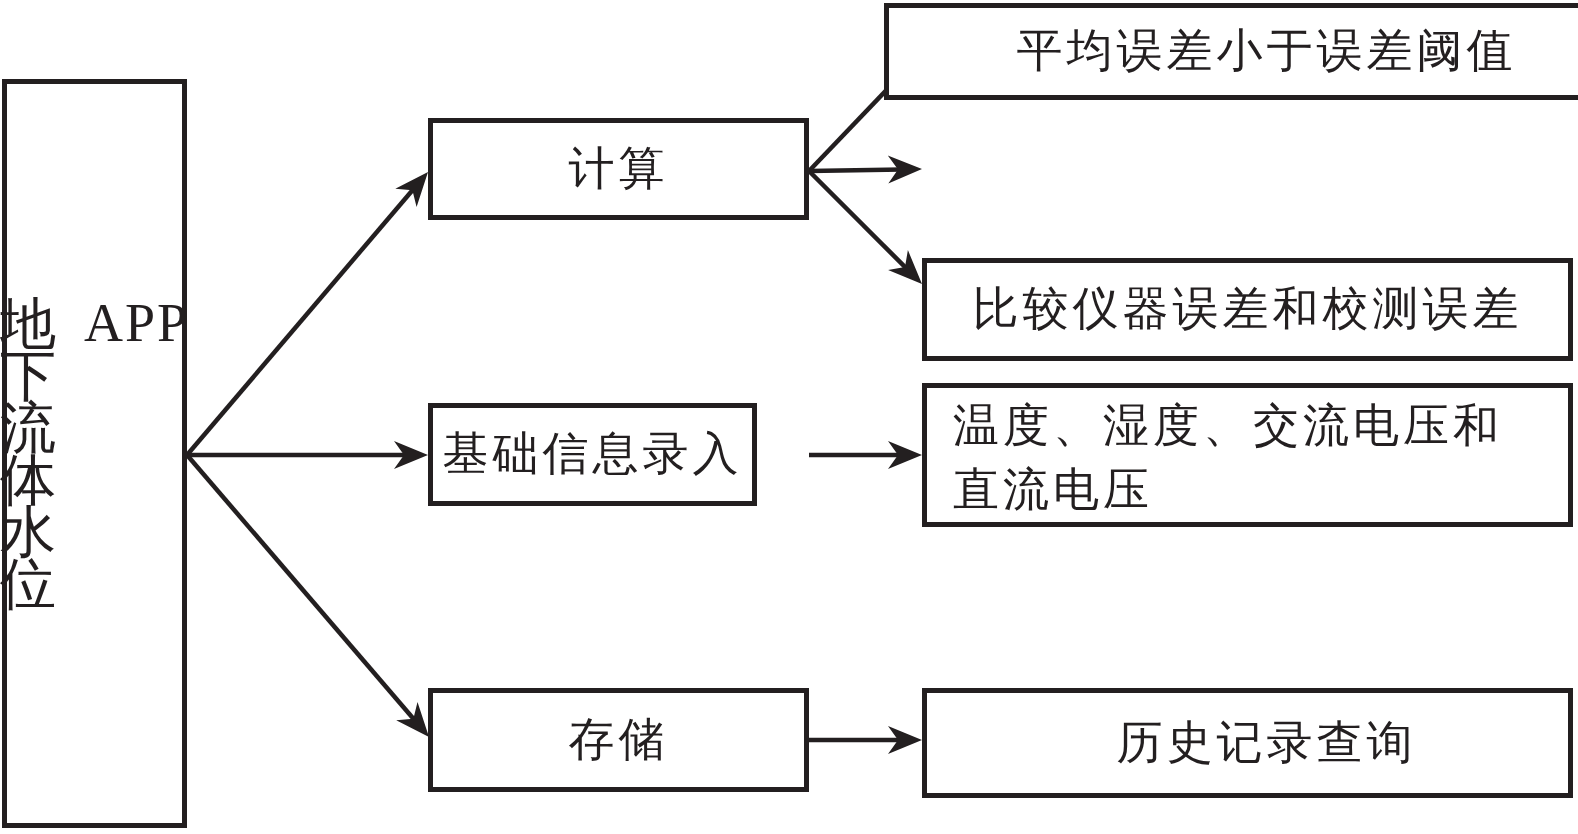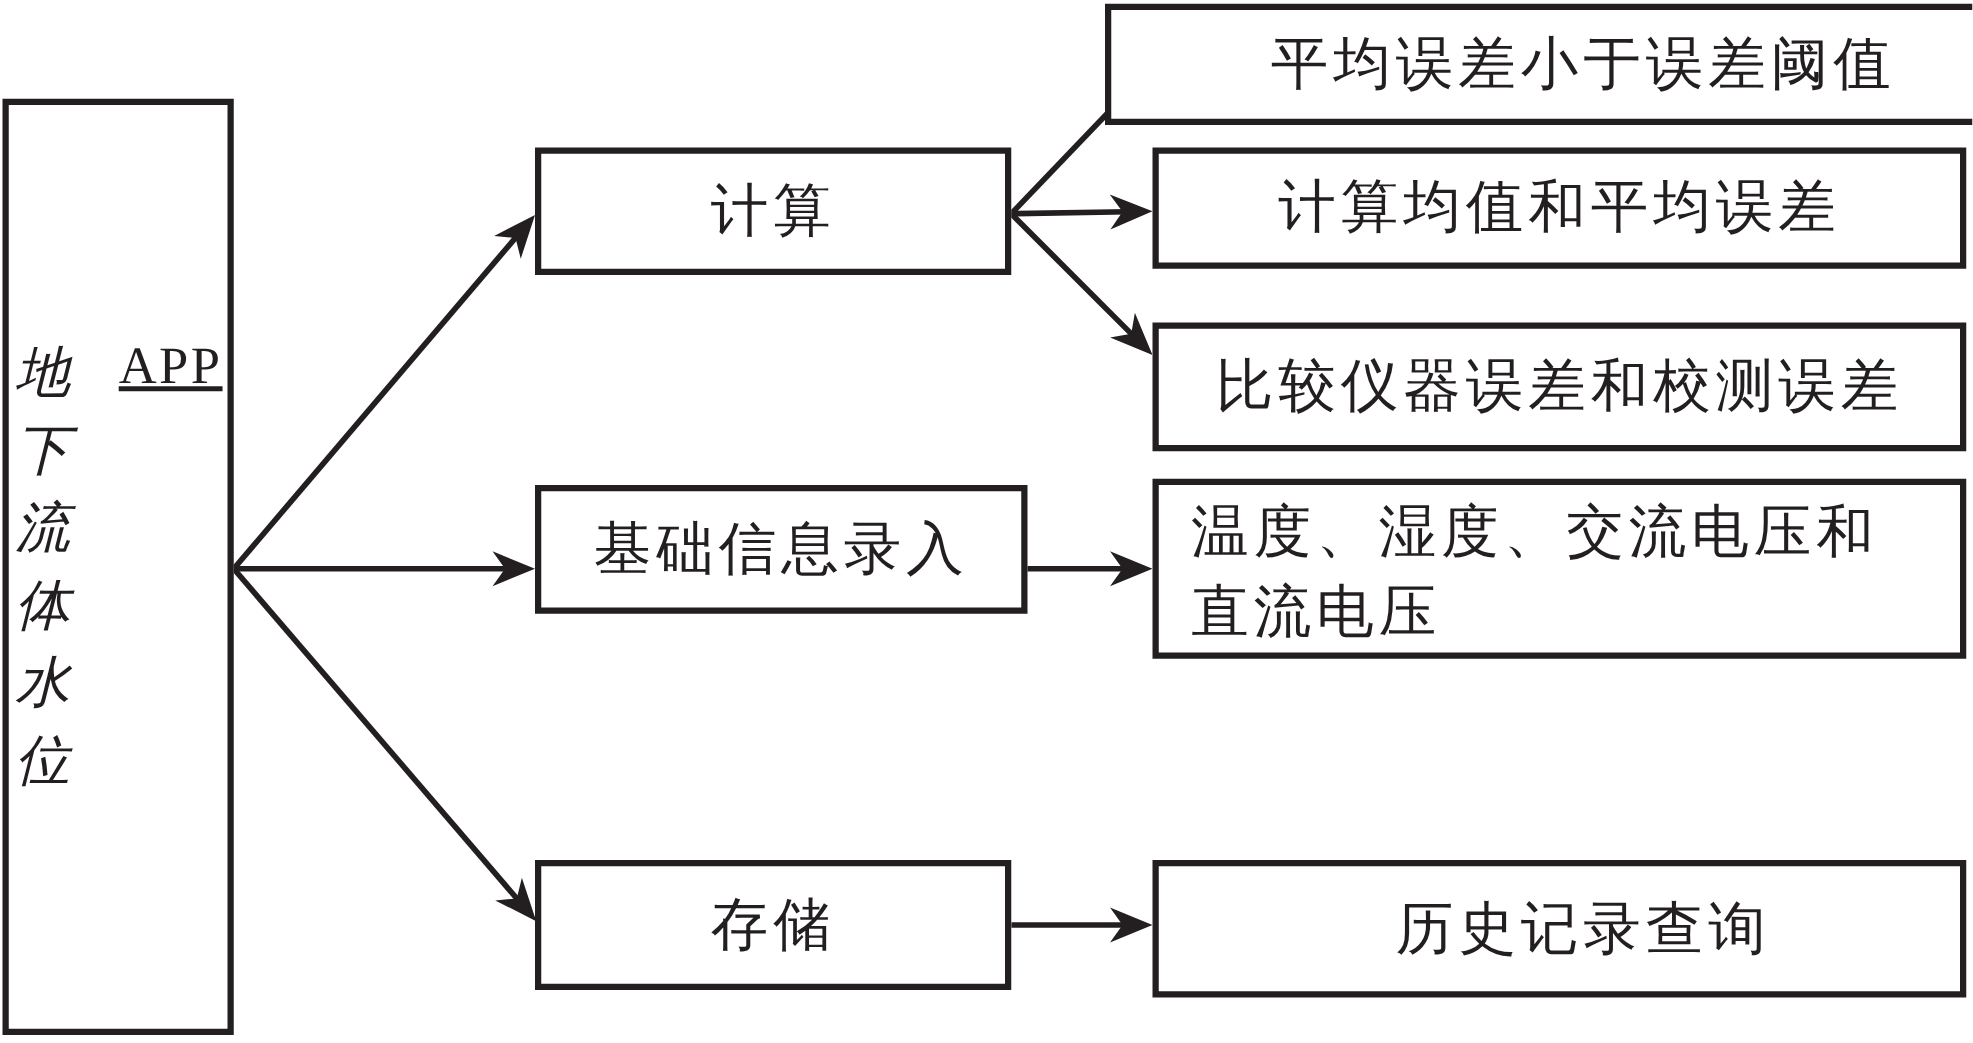--- a/index.html
+++ b/index.html
@@ -39,44 +39,42 @@
   }
   
   .root-cols {
     display: flex;
     flex-direction: row;
     align-items: flex-start;
     gap: 38px;
   }
   .vtext {
     width: 46px;
-    font-size: 44px;
-    line-height: 62px;
+    font-size: 56px;
+    line-height: 52px;
     letter-spacing: 0;
     text-align: center;
     word-break: break-all;
     white-space: normal;
-    font-style: italic;
   }
   .root-col2 {
     display: flex;
     flex-direction: column;
     align-items: center;
   }
   .app-suffix {
-    font-size: 42px;
+    font-size: 54px;
     line-height: 50px;
     letter-spacing: 2px;
     white-space: nowrap;
-    text-decoration: underline;
   }
   
   #node-root  { left: 2px;   top: 79px;  width: 185px; height: 749px; }
   #node-calc  { left: 428px; top: 118px; width: 381px; height: 102px; }
-  #node-info  { left: 428px; top: 388px; width: 394px; height: 103px; }
+  #node-info  { left: 428px; top: 403px; width: 329px; height: 103px; }
   #node-store { left: 428px; top: 688px; width: 381px; height: 104px; }
   #node-r1    { left: 884px; top: 3px;   width: 765px; height: 97px;  }
   #node-r2    { left: 922px; top: 118px; width: 651px; height: 97px;  }
   #node-r3    { left: 922px; top: 234px; width: 651px; height: 103px; margin-top: 24px; }
   #node-r4    { left: 922px; top: 383px; width: 651px; height: 144px;
                 flex-direction: column; align-items: flex-start;
                 justify-content: flex-end; padding-left: 26px; }
   #node-r5    { left: 922px; top: 688px; width: 651px; height: 110px; padding-left: 38px; }
   .twoline {
     font-size: 46px;
@@ -143,23 +141,20 @@
   </div>
 
   <div class="node" id="node-store">
     <div class="label">存储</div>
   </div>
 
   <div class="node" id="node-r1">
     <div class="label">平均误差小于误差阈值</div>
   </div>
 
-  <div class="node" id="node-r2">
-    <div class="label">计算均值和平均误差</div>
-  </div>
 
   <div class="node" id="node-r3">
     <div class="label">比较仪器误差和校测误差</div>
   </div>
 
   <div class="node" id="node-r4">
     <div class="twoline">温度、湿度、交流电压和</div>
     <div class="twoline">直流电压</div>
   </div>
 

